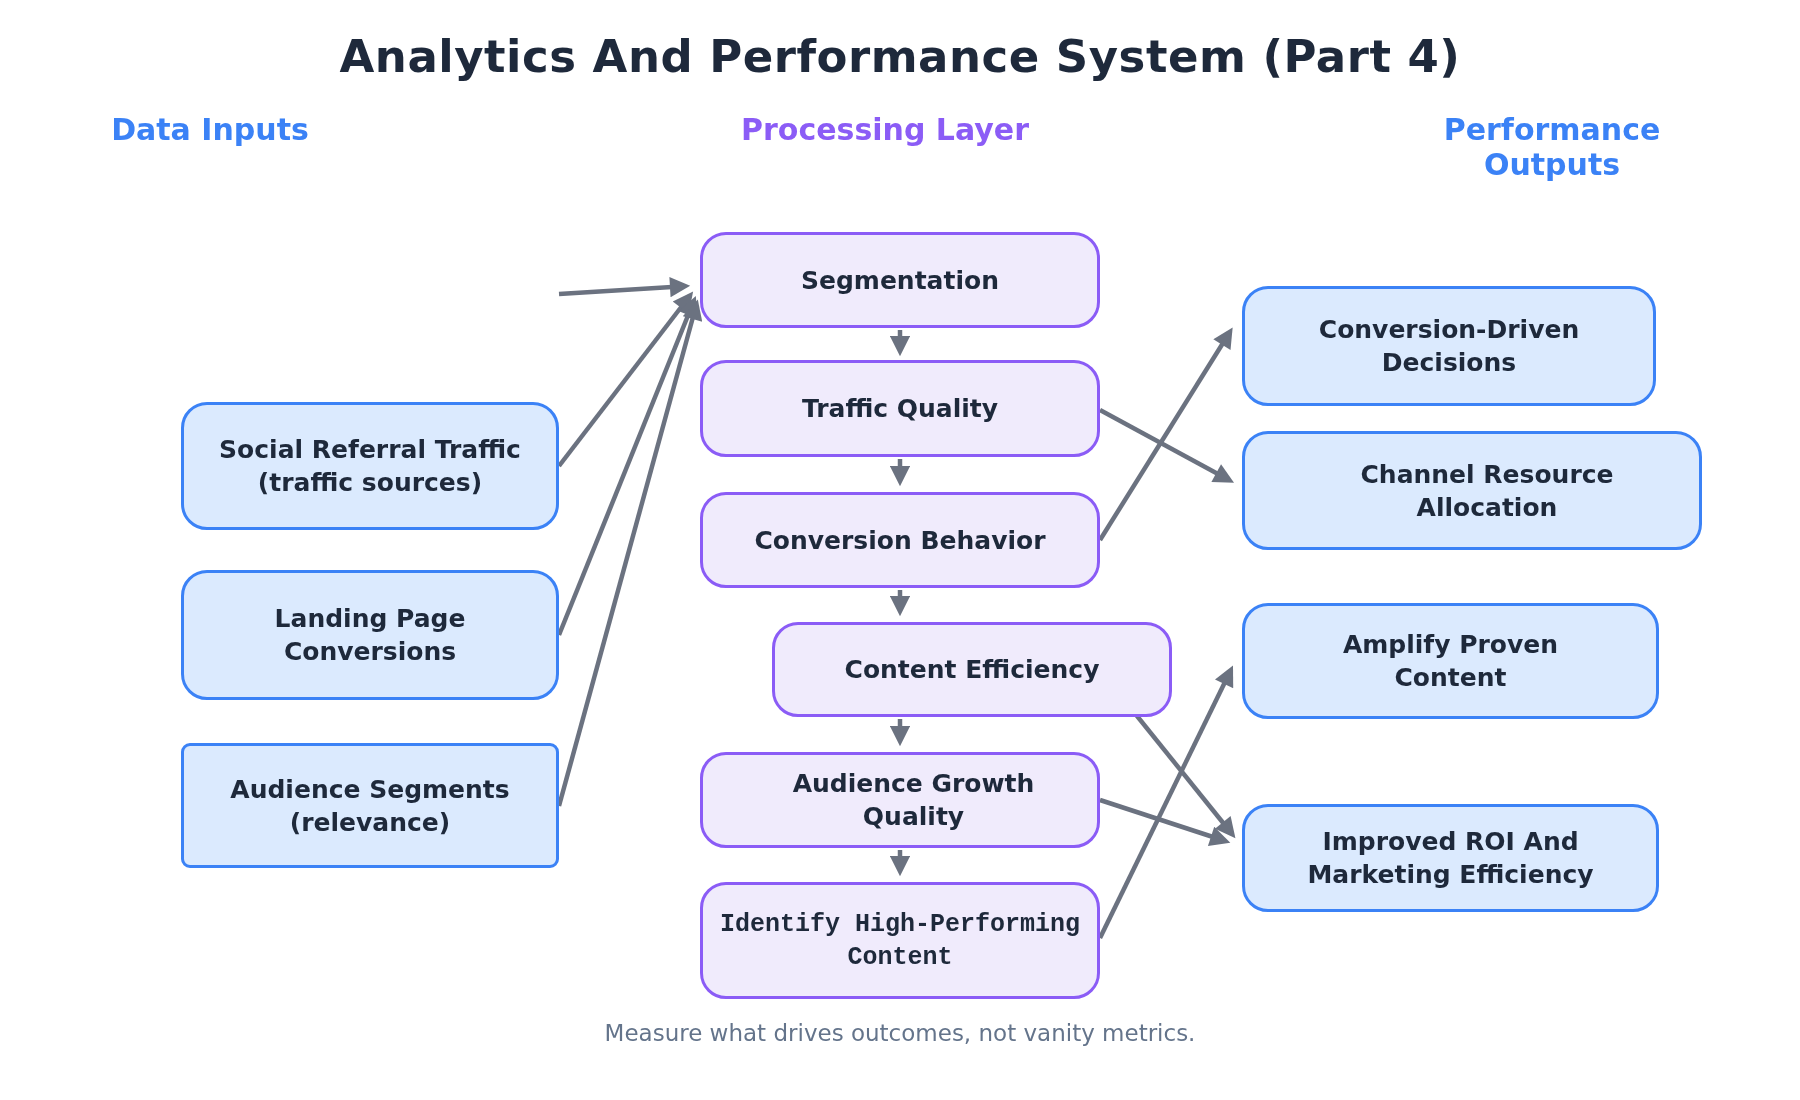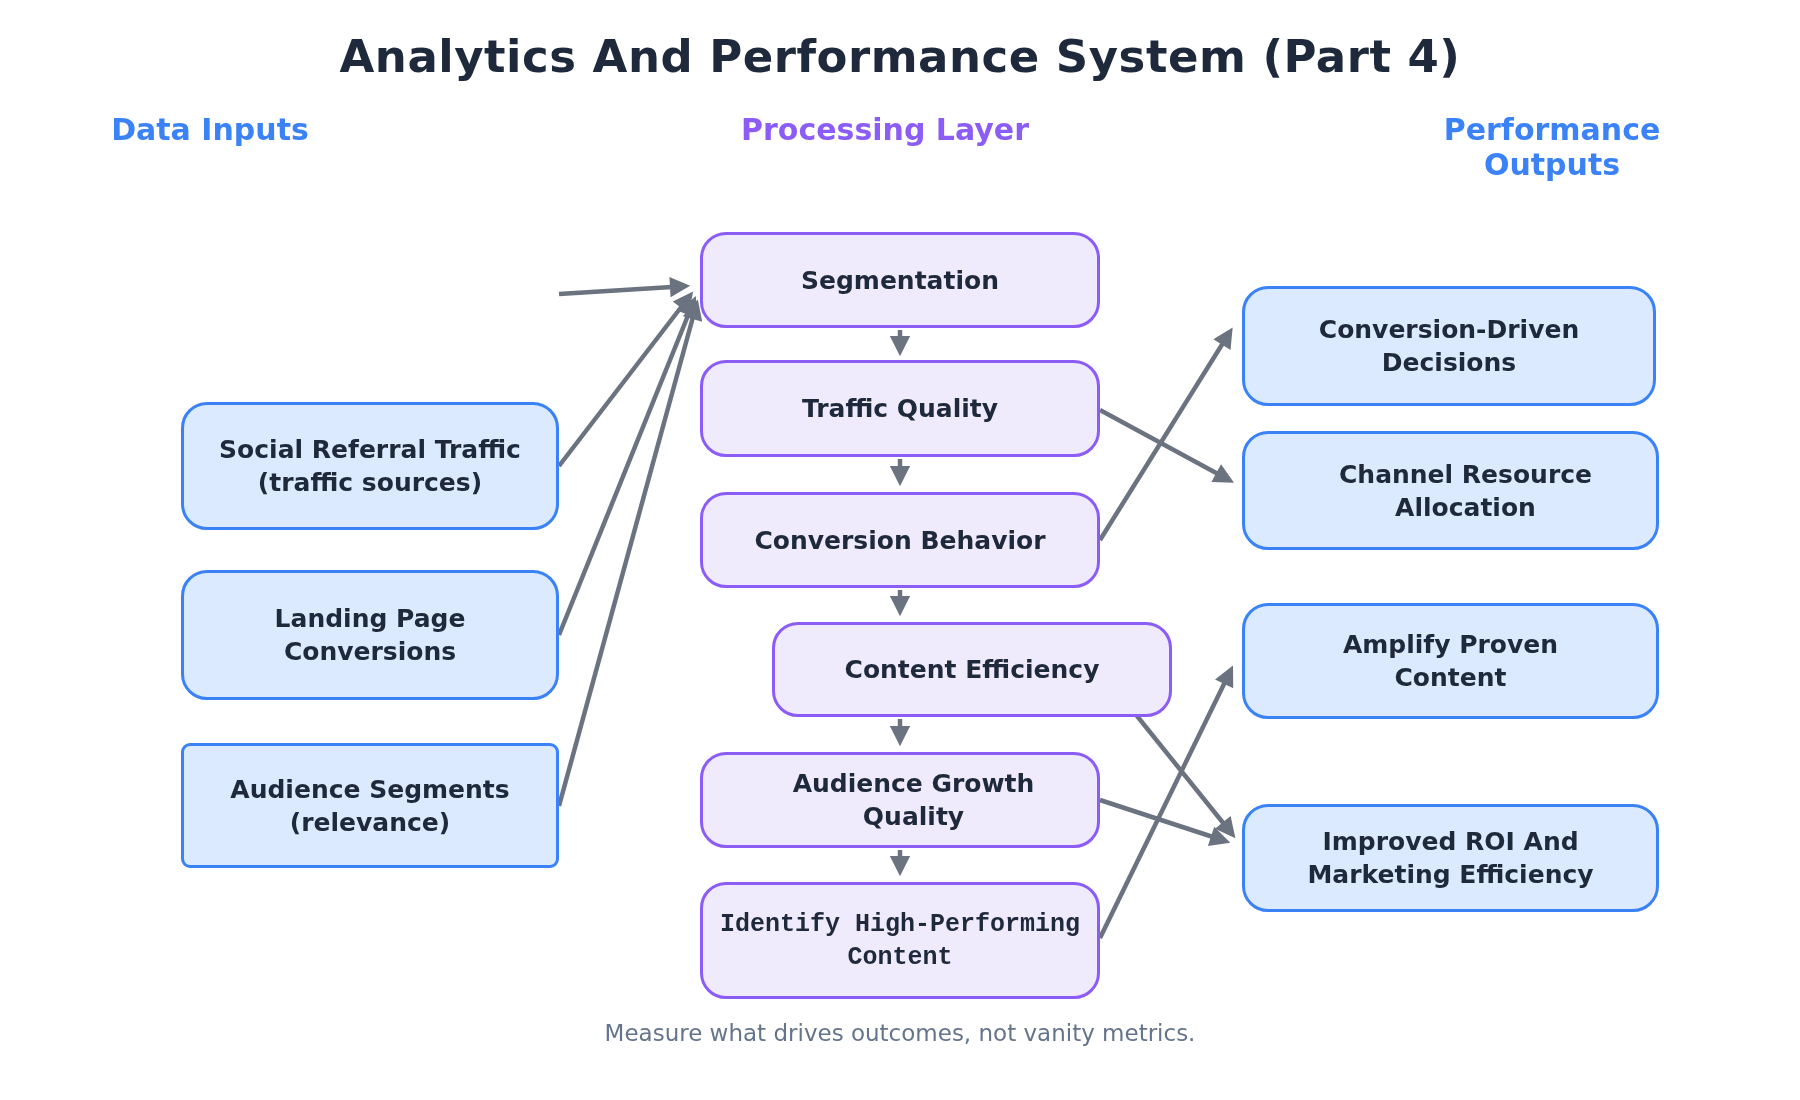--- a/index.html
+++ b/index.html
@@ -130,21 +130,21 @@
   </div>
   <div class="node process" style="left:700px;top:882px;width:400px;height:117px;font-family:Liberation Mono, monospace;">
     <span class="node-label">Identify High-Performing
 Content</span>
   </div>
 
   <div class="node output" style="left:1242px;top:246px;width:414px;height:120px;margin-top:40px;">
     <span class="node-label">Conversion-Driven
 Decisions</span>
   </div>
-  <div class="node output" style="left:1242px;top:431px;width:417px;height:119px;padding-left:44px;">
+  <div class="node output" style="left:1242px;top:431px;width:460px;height:119px;padding-left:44px;">
     <span class="node-label">Channel Resource
 Allocation</span>
   </div>
   <div class="node output" style="left:1242px;top:603px;width:417px;height:116px;">
     <span class="node-label">Amplify Proven
 Content</span>
   </div>
   <div class="node output" style="left:1242px;top:804px;width:417px;height:108px;">
     <span class="node-label">Improved ROI And
 Marketing Efficiency</span>

